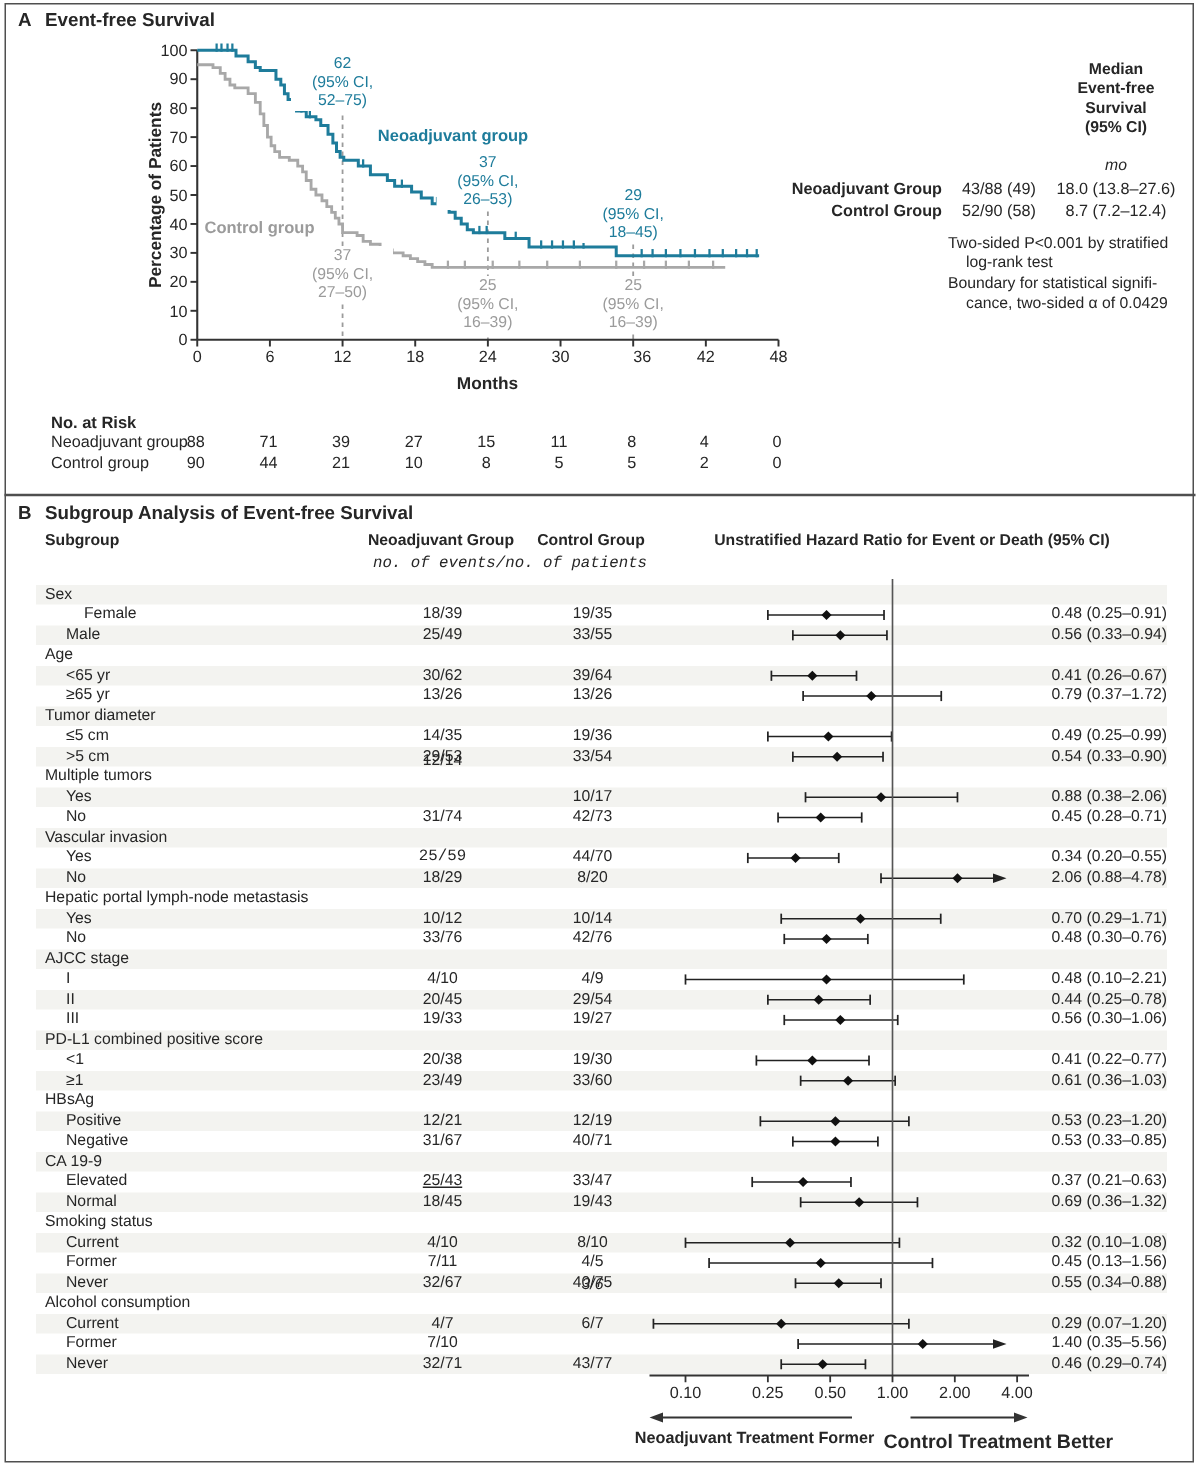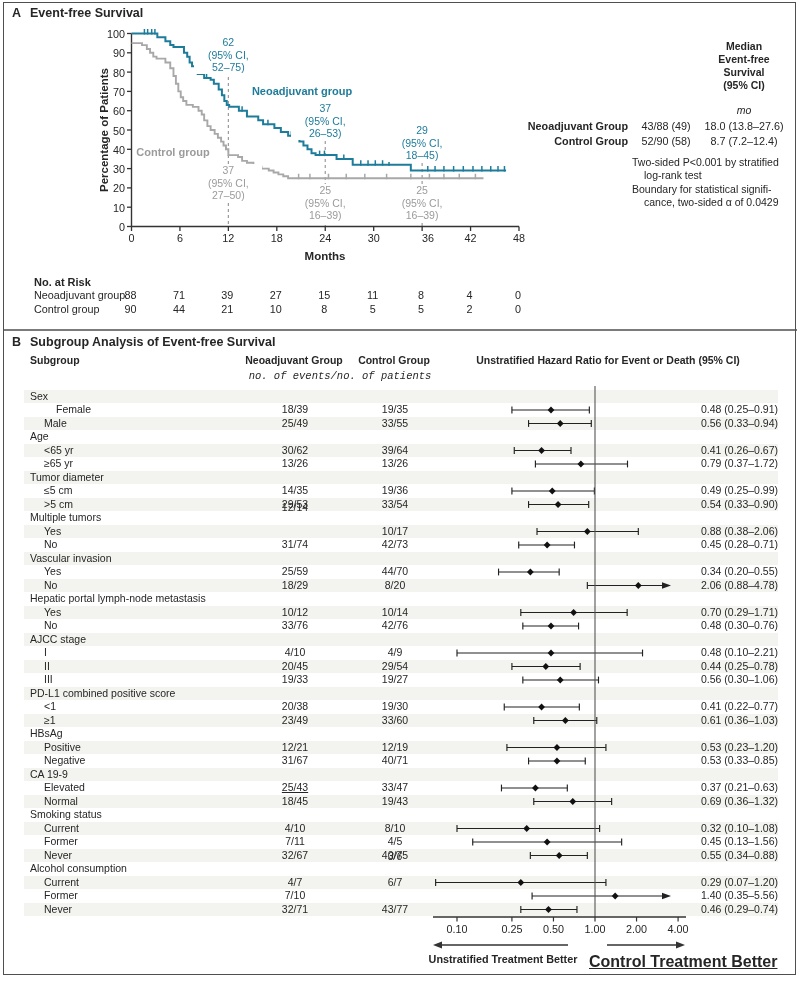--- a/index.html
+++ b/index.html
@@ -396,21 +396,21 @@
       <div class="rowtxt" style="left:44px;top:524.5px;">Yes</div>
       <div class="rowtxt c" style="left:252px;top:501px;width:86px;">12/14</div>
       <div class="rowtxt c" style="left:352px;top:524.5px;width:86px;">10/17</div>
       <div class="rowtxt r" style="left:652px;top:524.5px;width:126px;">0.88 (0.38–2.06)</div>
       <div class="rowtxt" style="left:44px;top:538px;">No</div>
       <div class="rowtxt c" style="left:252px;top:538px;width:86px;">31/74</div>
       <div class="rowtxt c" style="left:352px;top:538px;width:86px;">42/73</div>
       <div class="rowtxt r" style="left:652px;top:538px;width:126px;">0.45 (0.28–0.71)</div>
       <div class="rowtxt" style="left:30px;top:551.5px;">Vascular invasion</div>
       <div class="rowtxt" style="left:44px;top:565px;">Yes</div>
-      <div class="rowtxt c" style="left:252px;top:565px;width:86px;">25/59</div>
+      <div class="rowtxt c" style="left:252px;top:565px;width:86px;font-family:Liberation Mono, monospace;">25/59</div>
       <div class="rowtxt c" style="left:352px;top:565px;width:86px;">44/70</div>
       <div class="rowtxt r" style="left:652px;top:565px;width:126px;">0.34 (0.20–0.55)</div>
       <div class="rowtxt" style="left:44px;top:578.5px;">No</div>
       <div class="rowtxt c" style="left:252px;top:578.5px;width:86px;">18/29</div>
       <div class="rowtxt c" style="left:352px;top:578.5px;width:86px;">8/20</div>
       <div class="rowtxt r" style="left:652px;top:578.5px;width:126px;">2.06 (0.88–4.78)</div>
       <div class="rowtxt" style="left:30px;top:592px;">Hepatic portal lymph-node metastasis</div>
       <div class="rowtxt" style="left:44px;top:605.5px;">Yes</div>
       <div class="rowtxt c" style="left:252px;top:605.5px;width:86px;">10/12</div>
       <div class="rowtxt c" style="left:352px;top:605.5px;width:86px;">10/14</div>
@@ -488,15 +488,15 @@
     </div>
   <div id="b-axislabels">
       <div class="ticklbl c" style="left:439px;top:923px;width:36px;">0.10</div>
       <div class="ticklbl c" style="left:493.9157211967412px;top:923px;width:36px;">0.25</div>
       <div class="ticklbl c" style="left:535.4578605983706px;top:923px;width:36px;">0.50</div>
       <div class="ticklbl c" style="left:577px;top:923px;width:36px;">1.00</div>
       <div class="ticklbl c" style="left:618.5421394016294px;top:923px;width:36px;">2.00</div>
       <div class="ticklbl c" style="left:660.0842788032588px;top:923px;width:36px;">4.00</div>
     </div>
 
-  <div class="abs b c txt-layer" style="left:418px;top:953px;width:170px;font-size:10.8px;">Unstratified Treatment Better</div>
-  <div class="abs b c txt-layer" style="left:589px;top:953px;width:150px;font-size:16px;text-decoration:underline;">Control Treatment Better</div>
+  <div class="abs b c txt-layer" style="left:418px;top:953px;width:170px;font-size:10.8px;">Neoadjuvant Treatment Former</div>
+  <div class="abs b c txt-layer" style="left:589px;top:953px;width:150px;font-size:13px;">Control Treatment Better</div>
 </div>
 
 </body></html>

